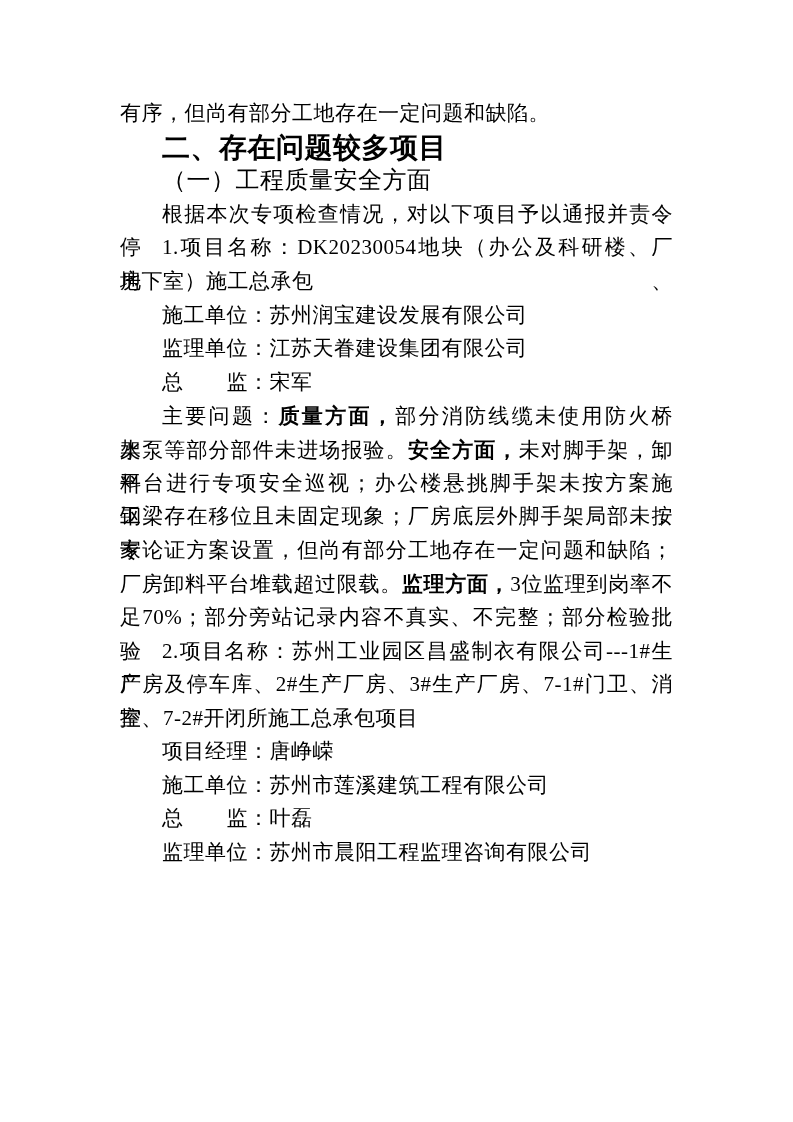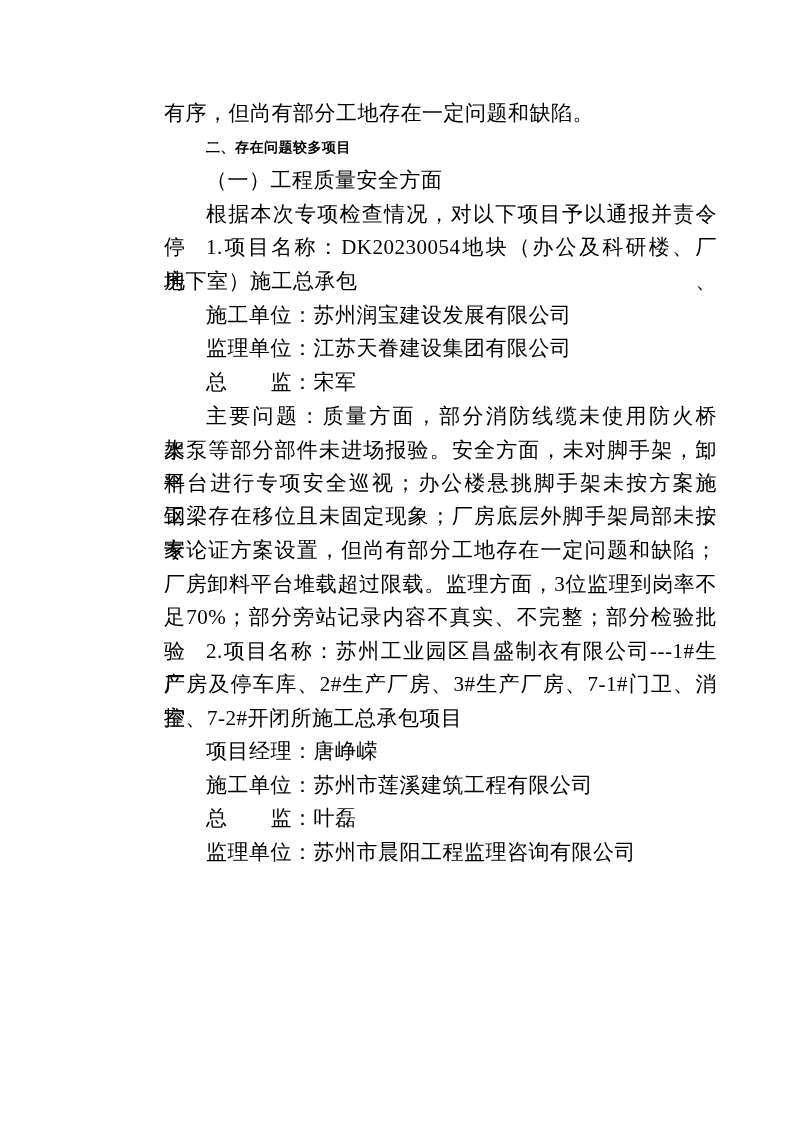--- a/index.html
+++ b/index.html
@@ -7,21 +7,20 @@
     padding: 0;
     background: #ffffff;
   }
   .page {
     position: relative;
     width: 729px;
     height: 1122px;
     background: #ffffff;
     overflow: hidden;
     color: #000000;
-    margin-left: 44px;
   }
   .content {
     position: absolute;
     left: 120px;
     top: 97px;
     width: 553px;
   }
   .line {
     height: 33.6px;
     line-height: 33.6px;
@@ -32,28 +31,28 @@
     overflow: visible;
   }
   .line.indent { text-indent: 42px; }
   .line.full {
     text-align: justify;
     text-align-last: justify;
   }
   .line.heading {
     font-family: "Liberation Sans", "DejaVu Sans", sans-serif;
     font-weight: bold;
-    font-size: 14px;
+    font-size: 28px;
   }
   .line.subheading {
     font-family: "Liberation Serif", "DejaVu Serif", serif;
-    font-size: 21px;
+    font-size: 24px;
   }
   .bold-run {
-    font-weight: normal;
+    font-weight: bold;
     font-family: "Liberation Sans", "DejaVu Sans", sans-serif;
   }
 </style>
 </head>
 <body>
 
 <div class="page">
   <div class="content">
       <div class="line body"><span class="text-run">有序，但尚有部分工地存在一定问题和缺陷。</span></div>
       <div class="line heading indent"><span class="text-run">二、存在问题较多项目</span></div>

